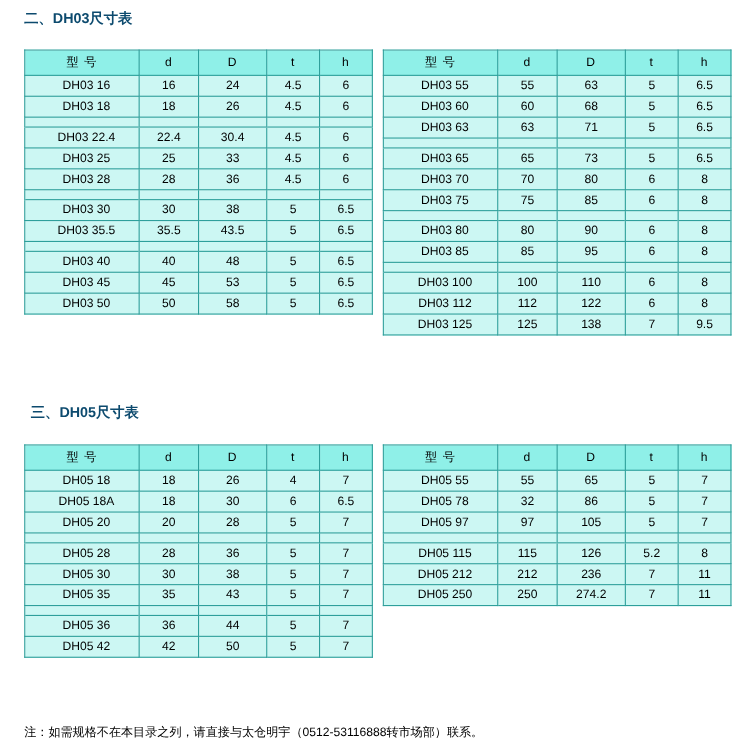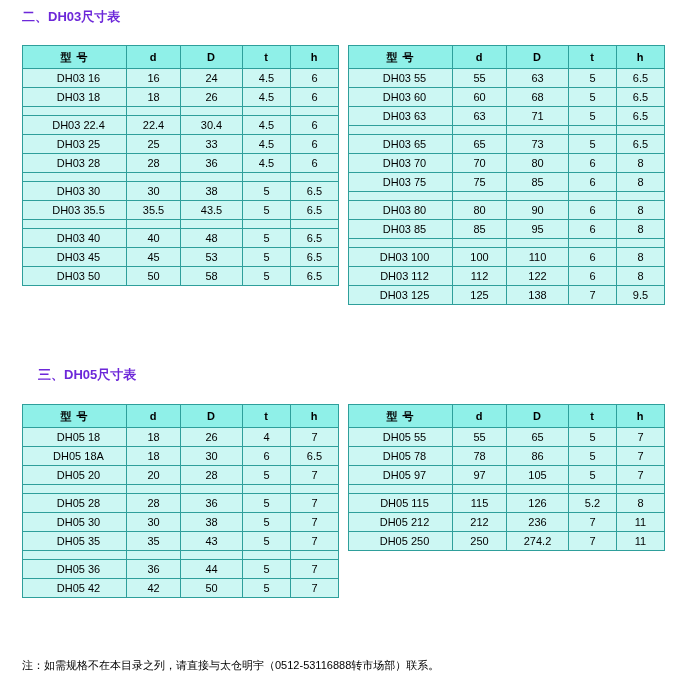--- a/index.html
+++ b/index.html
@@ -18,26 +18,26 @@
   .page {
     position: relative;
     width: 673px;
     height: 682px;
     box-sizing: border-box;
     padding: 0;
   }
   .section-title {
     font-size: 13px;
     font-weight: bold;
-    color: #6d28d9;
+    color: #0c4a6e;
     margin: 0;
     padding: 0;
   }
   #sec1-title { position: absolute; left: 22px; top: 8px; }
-  #sec2-title { position: absolute; left: 38px; top: 366px; }
+  #sec2-title { position: absolute; left: 28px; top: 366px; }
 
   table.dim {
     position: absolute;
     border-collapse: collapse;
     font-size: 11px;
     table-layout: fixed;
   }
   table.dim th, table.dim td {
     border: 1px solid #2e9f9b;
     padding: 0;
@@ -46,21 +46,20 @@
     vertical-align: middle;
     font-weight: normal;
     line-height: 1;
     height: 18px;
   }
   table.dim th {
     background: #8ff0e8;
     font-size: 11px;
     letter-spacing: 1px;
     height: 22px;
-    font-weight: bold;
   }
   table.dim td {
     background: #ccf7f3;
   }
   table.dim td.model {
     text-align: center;
     padding-left: 8px;
   }
   table.dim tr.gap td {
     height: 8px;
@@ -442,21 +441,21 @@
     <tbody>
       <tr>
         <td class="model">DH05  55</td>
         <td>55</td>
         <td>65</td>
         <td>5</td>
         <td>7</td>
       </tr>
       <tr>
         <td class="model">DH05  78</td>
-        <td>78</td>
+        <td>32</td>
         <td>86</td>
         <td>5</td>
         <td>7</td>
       </tr>
       <tr>
         <td class="model">DH05  97</td>
         <td>97</td>
         <td>105</td>
         <td>5</td>
         <td>7</td>

